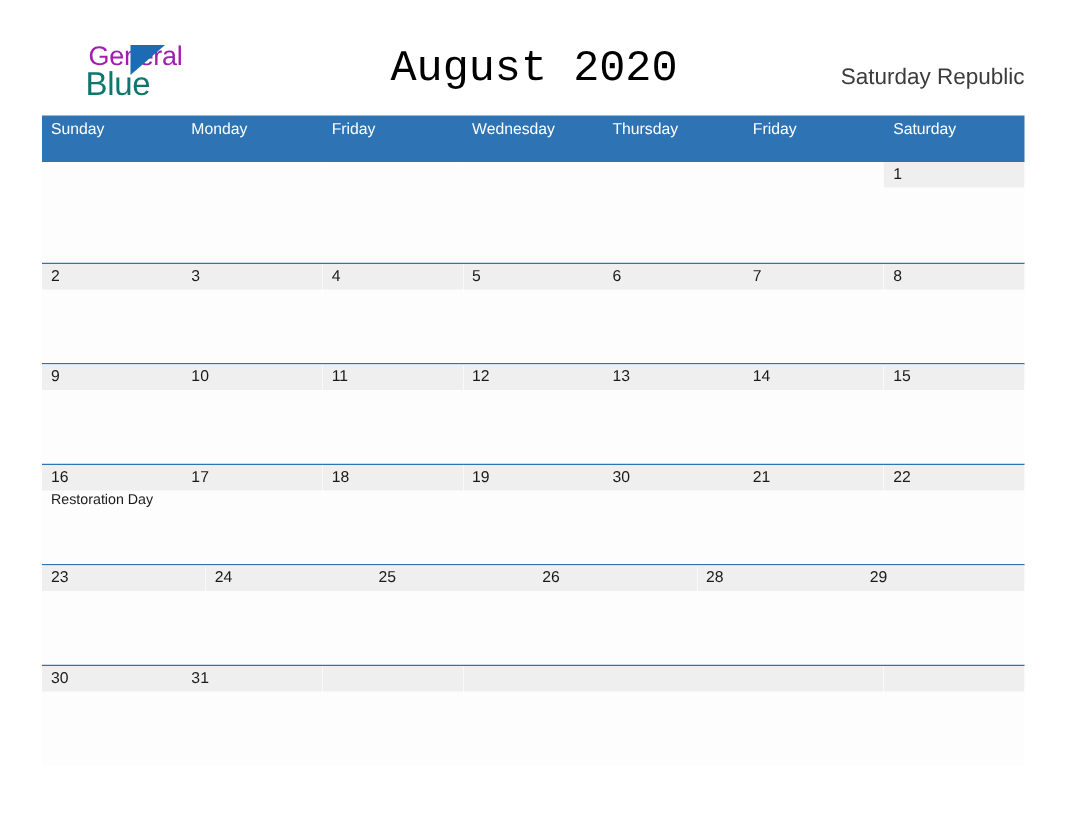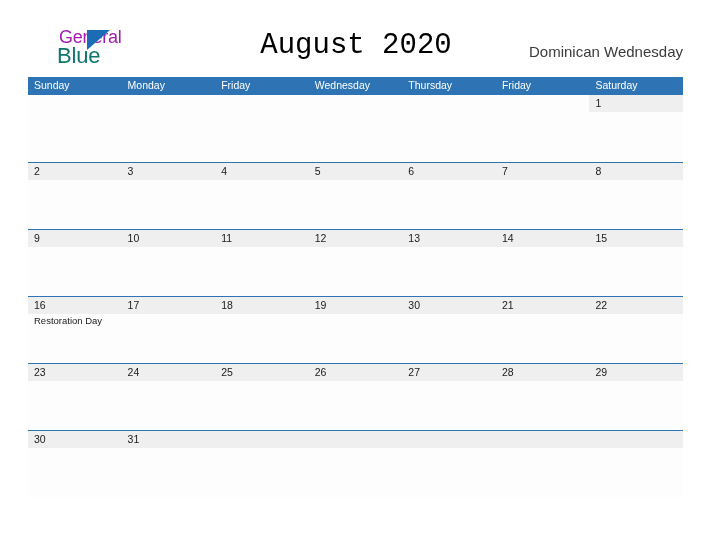--- a/index.html
+++ b/index.html
@@ -97,22 +97,21 @@
   .calendar {
     position: absolute;
     left: 28px;
     top: 77px;
     width: 655px;
   }
 
   .weekdays {
     display: flex;
     background: #2e74b5;
-    height: 18px;
-    align-items: flex-end;
+    height: 31px;
   }
   .weekday {
     flex: 1 1 0;
     color: #ffffff;
     font-size: 10.5px;
     line-height: 19px;
     padding-left: 6px;
     box-sizing: border-box;
     white-space: nowrap;
     overflow: hidden;
@@ -178,21 +177,21 @@
   <div class="header">
 
     <div class="logo">
       <span class="logo-general">General</span>
       <span class="logo-triangle"></span>
       <span class="logo-blue">Blue</span>
     </div>
 
     <h1 class="title">August 2020</h1>
 
-    <div class="locale">Dominican Wednesday</div>
+    <div class="locale">Saturday Republic</div>
 
   </div>
 
   <div class="calendar">
 
     <div class="weekdays">
       <div class="weekday">Sunday</div>
       <div class="weekday">Monday</div>
       <div class="weekday">Friday</div>
       <div class="weekday">Wednesday</div>
@@ -335,24 +334,20 @@
           <div class="day">
             <div class="day-band"></div>
             <div class="day-num">25</div>
           </div>
           <div class="day">
             <div class="day-band"></div>
             <div class="day-num">26</div>
           </div>
           <div class="day">
             <div class="day-band"></div>
-            <div class="day-num">27</div>
-          </div>
-          <div class="day">
-            <div class="day-band"></div>
             <div class="day-num">28</div>
           </div>
           <div class="day">
             <div class="day-band"></div>
             <div class="day-num">29</div>
           </div>
         </div>
         <div class="week">
           <div class="day">
             <div class="day-band"></div>

